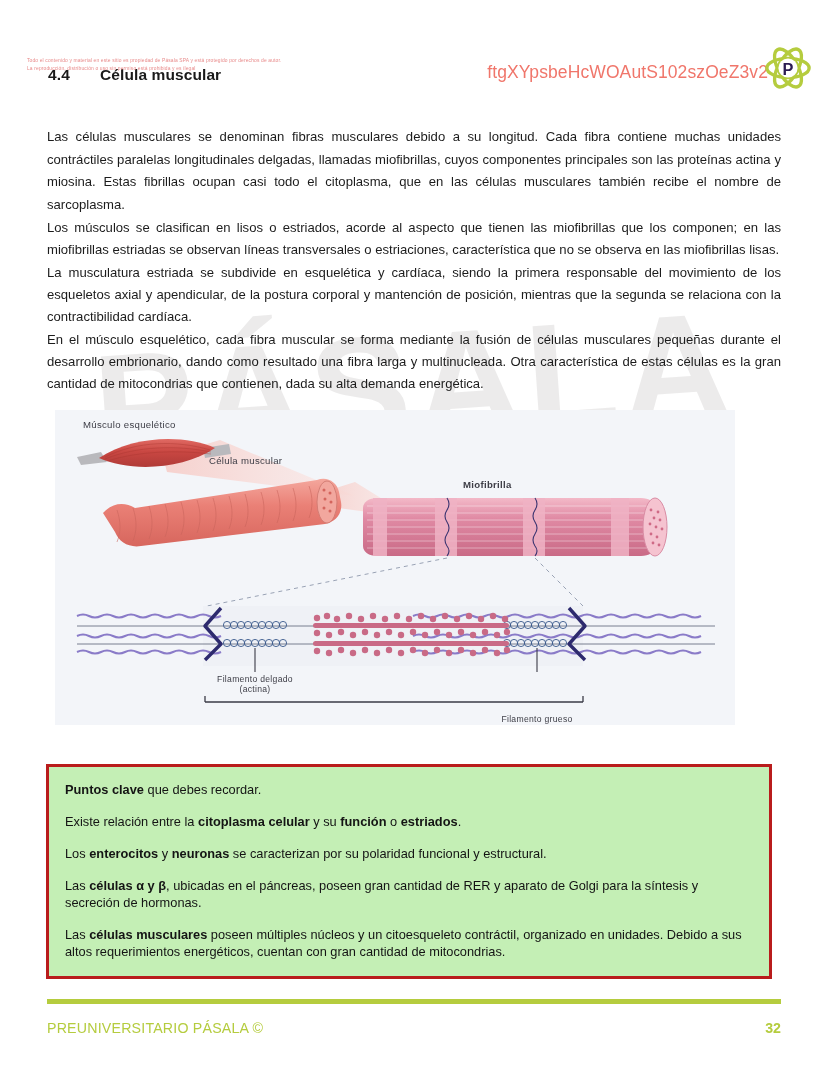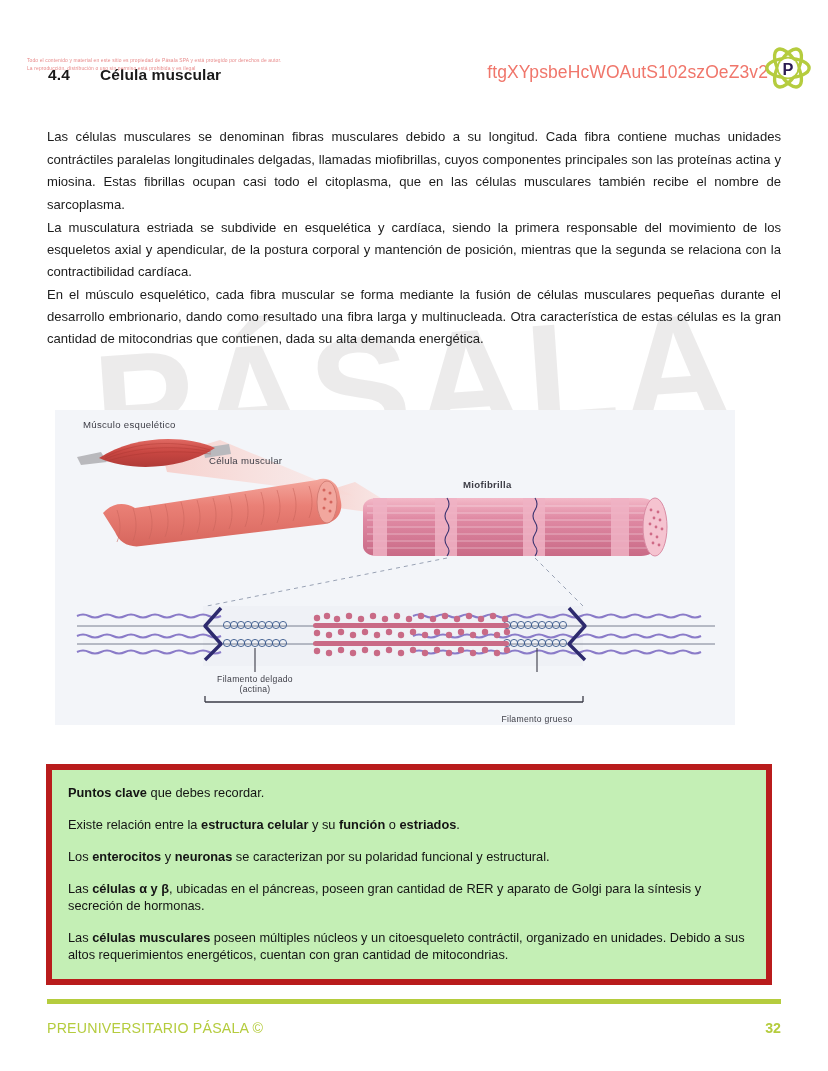--- a/index.html
+++ b/index.html
@@ -139,21 +139,21 @@
   .fig-label.bold { font-weight: bold; font-size: 14px; margin-top: 40px; }
 
   
   .keybox {
     position: absolute;
     left: 46px;
     top: 764px;
     width: 726px;
     box-sizing: border-box;
     background: #c4efb5;
-    border: 6px solid #b91c1c;
+    border: 3px solid #b91c1c;
     padding: 14px 16px 16px 16px;
     z-index: 2;
   }
   .keybox p {
     margin: 0 0 15px 0;
     font-size: 12.8px;
     line-height: 1.33;
     color: #141414;
   }
   .keybox p:last-child { margin-bottom: 0; }
@@ -213,20 +213,21 @@
     </svg>
   </div>
 </div>
 
 <div class="sec-heading">
   <span class="num">4.4</span><span>Célula muscular</span>
 </div>
 
 <div class="body-copy">
   <p class="para">Las células musculares se denominan fibras musculares debido a su longitud. Cada fibra contiene muchas unidades contráctiles paralelas longitudinales delgadas, llamadas miofibrillas, cuyos componentes principales son las proteínas actina y miosina. Estas fibrillas ocupan casi todo el citoplasma, que en las células musculares también recibe el nombre de sarcoplasma.</p>
+  <p class="para tight">Los músculos se clasifican en lisos o estriados, acorde al aspecto que tienen las miofibrillas que los componen; en las miofibrillas estriadas se observan líneas transversales o estriaciones, característica que no se observa en las miofibrillas lisas.</p>
   <p class="para tight">La musculatura estriada se subdivide en esquelética y cardíaca, siendo la primera responsable del movimiento de los esqueletos axial y apendicular, de la postura corporal y mantención de posición, mientras que la segunda se relaciona con la contractibilidad cardíaca.</p>
   <p class="para tight">En el músculo esquelético, cada fibra muscular se forma mediante la fusión de células musculares pequeñas durante el desarrollo embrionario, dando como resultado una fibra larga y multinucleada. Otra característica de estas células es la gran cantidad de mitocondrias que contienen, dada su alta demanda energética.</p>
 </div>
 
 <div class="figure-wrap">
 
   <div class="figure-canvas">
     <svg width="680" height="315" viewBox="0 0 680 315">
       <defs>
         <linearGradient id="gMuscle" x1="0" y1="0" x2="0" y2="1">
@@ -495,21 +496,21 @@
 
     <div class="fig-label bold" style="left:0; top:296px; width:680px; text-align:center;">Sarcómero</div>
   </div>
 </div>
 
 <div class="keybox">
   <p>
     <b>Puntos clave</b><span> que debes recordar.</span>
   </p>
   <p>
-    <span>Existe relación entre la </span><b>estructura celular</b><span> y su </span><b>función</b><span> o </span><b>estriados</b><span>.</span>
+    <span>Existe relación entre la </span><b>citoplasma celular</b><span> y su </span><b>función</b><span> o </span><b>estriados</b><span>.</span>
   </p>
   <p>
     <span>Los </span><b>enterocitos</b><span> y </span><b>neuronas</b><span> se caracterizan por su polaridad funcional y estructural.</span>
   </p>
   <p>
     <span>Las </span><b>células α y β</b><span>, ubicadas en el páncreas, poseen  gran cantidad de RER y aparato de Golgi para la síntesis y secreción de hormonas.</span>
   </p>
   <p>
     <span>Las </span><b>células musculares</b><span> poseen múltiples núcleos y un citoesqueleto contráctil, organizado en unidades. Debido a sus altos requerimientos energéticos, cuentan con gran cantidad de mitocondrias.</span>
   </p>

